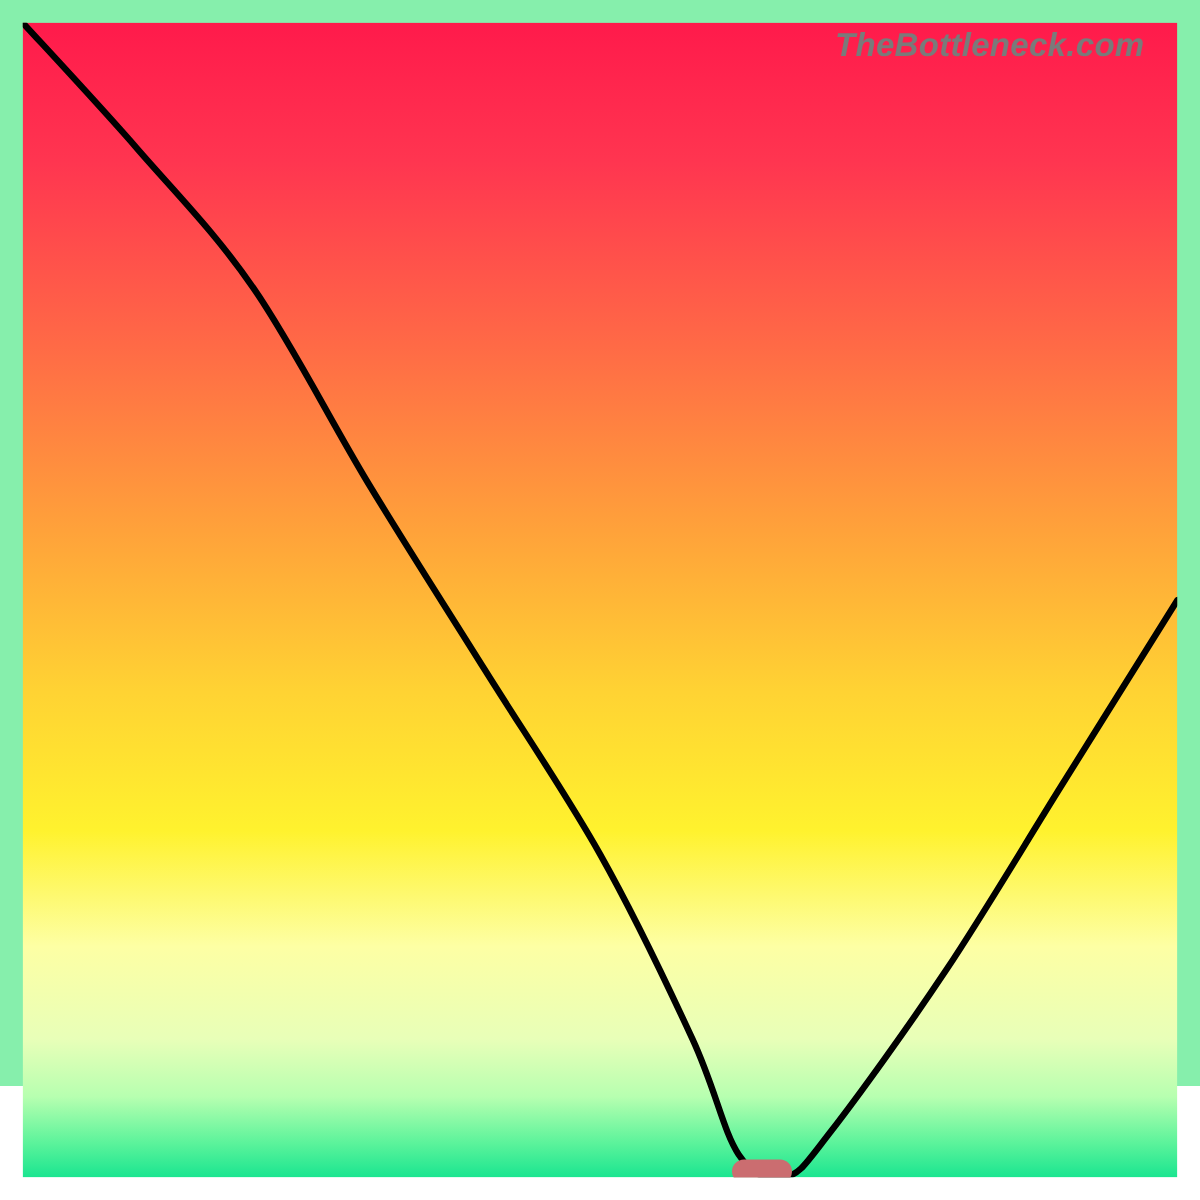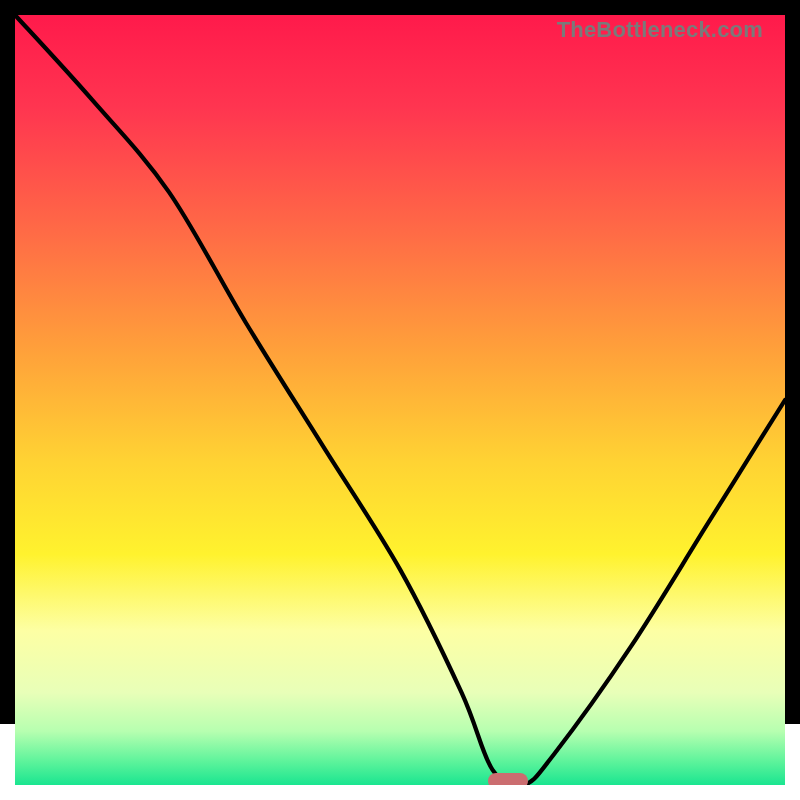--- a/index.html
+++ b/index.html
@@ -7,21 +7,22 @@
     padding: 0;
     width: 800px;
     height: 800px;
     background: #ffffff;
     font-family: Arial, Helvetica, sans-serif;
   }
   .frame {
     position: relative;
     width: 800px;
     height: 724px;
-    background: #000000;
+    background: #86efac;
+    font-style: italic;
   }
   .plot-area {
     position: absolute;
     left: 15px;
     top: 15px;
     width: 770px;
     height: 770px;
     overflow: hidden;
   }
   .gradient-bg {

